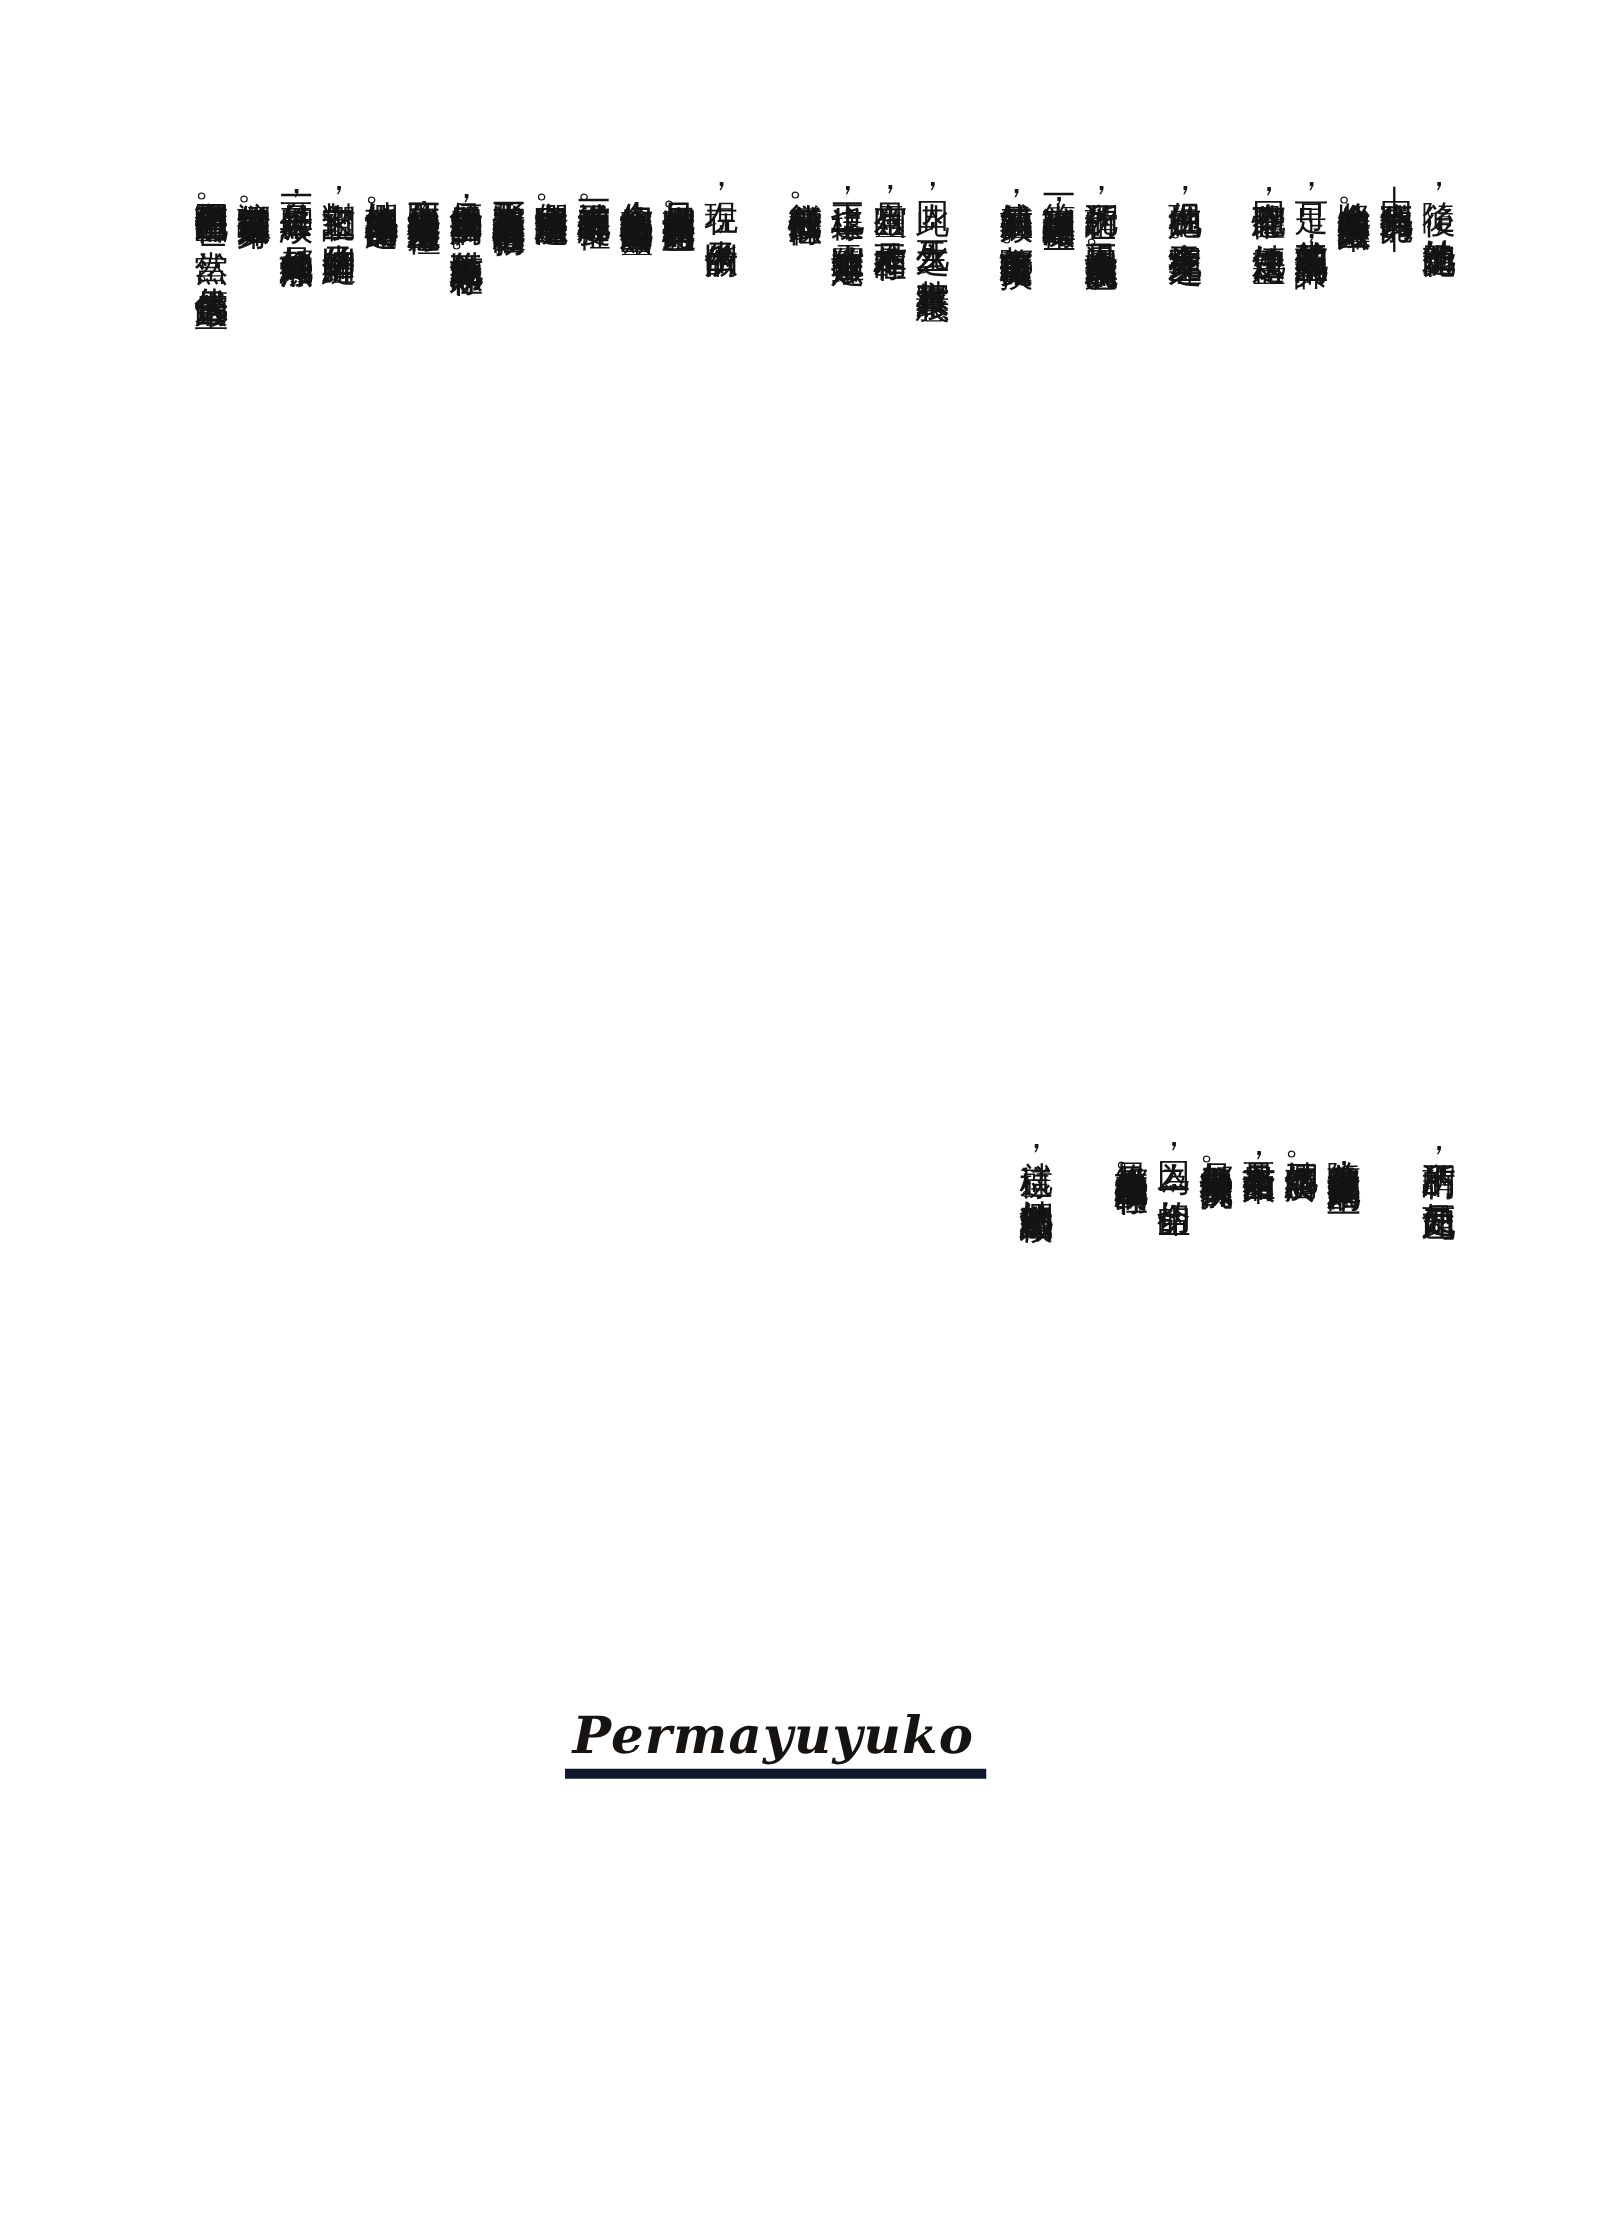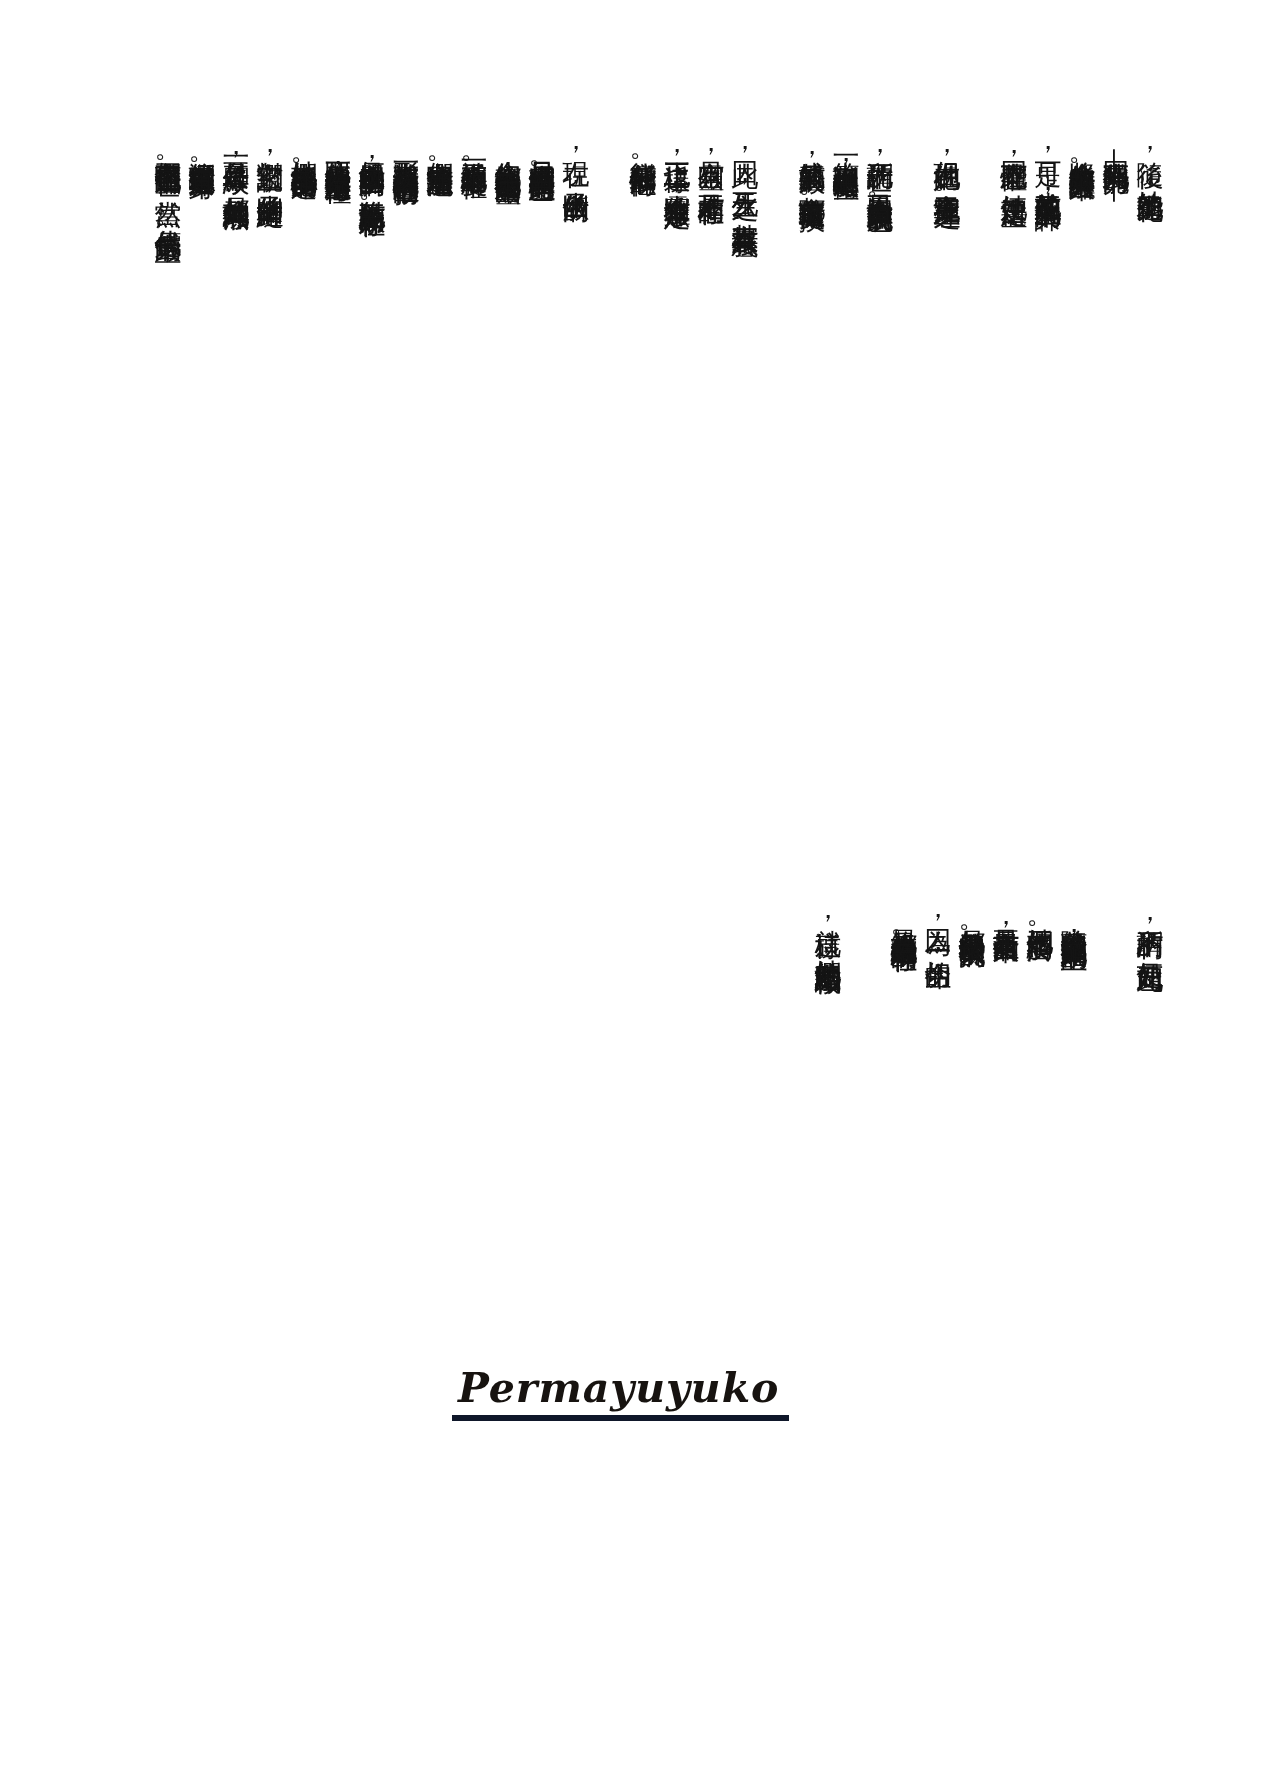--- a/index.html
+++ b/index.html
@@ -44,21 +44,21 @@
   .signature {
     position: absolute;
     left: 452px;
     top: 1366px;
     font-family: "DejaVu Serif", "Liberation Serif", serif;
     font-weight: bold;
     font-style: italic;
     font-size: 41px;
     color: #171310;
     letter-spacing: 1px;
-    border-bottom: 6px solid #0f172a;
+    border-bottom: 8px solid #0f172a;
     padding: 0 10px 4px 6px;
     line-height: 1.1;
   }
 </style>
 </head>
 <body>
 
 <div class="page">
 
   <div class="vtext block-primary">

